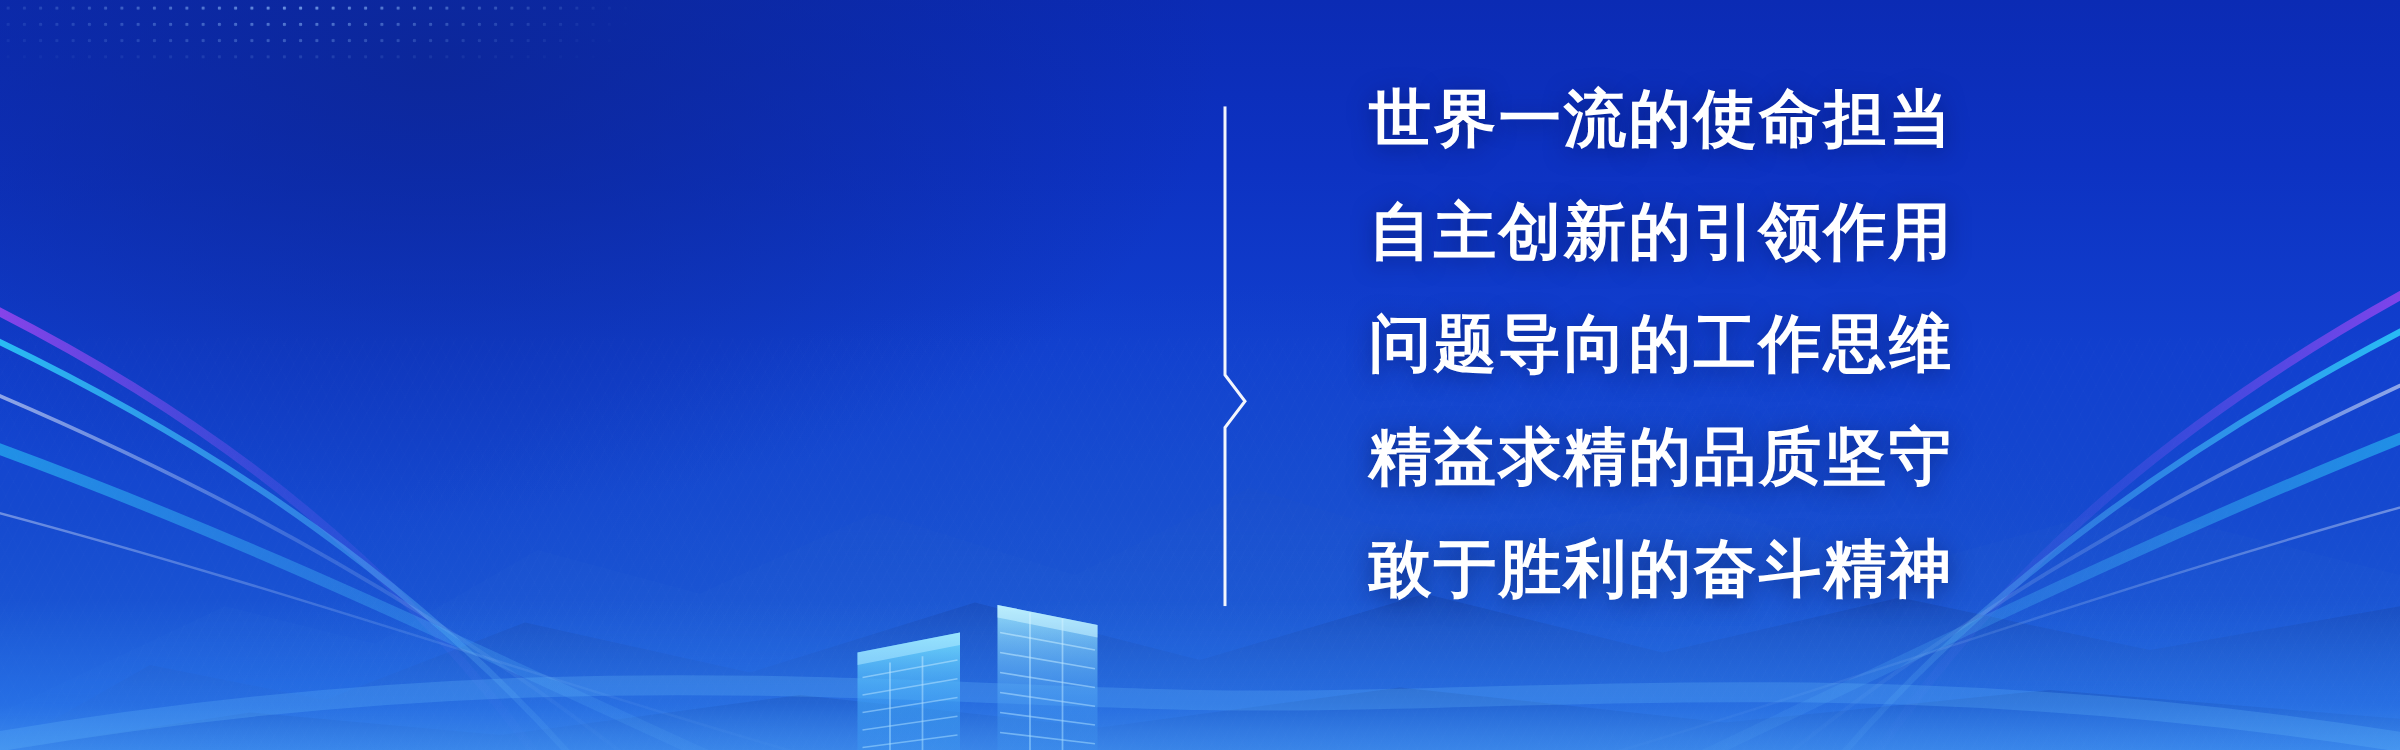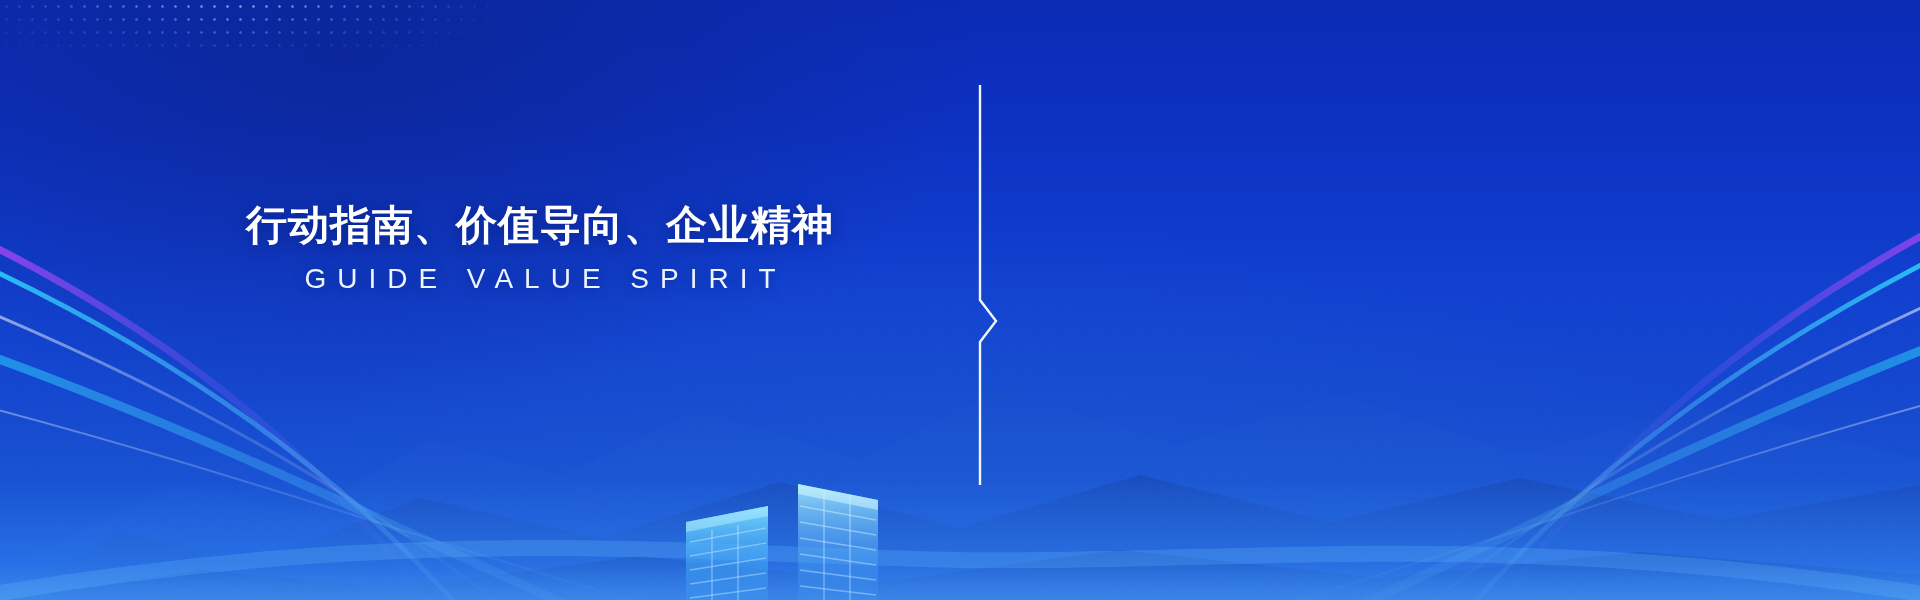--- a/index.html
+++ b/index.html
@@ -236,27 +236,30 @@
         <line x1="160" y1="78" x2="236" y2="90"></line>
         <line x1="160" y1="94" x2="236" y2="105"></line>
         <line x1="160" y1="110" x2="236" y2="120"></line>
         <line x1="160" y1="126" x2="236" y2="135"></line>
         <line x1="184" y1="30" x2="184" y2="140"></line>
         <line x1="210" y1="35" x2="210" y2="140"></line>
       </g>
     </svg>
   </div>
 
-  <div class="left-block">
-    <div class="left-title">行动指南、价值导向、企业精神</div>
-    <div class="left-sub">GUIDE VALUE SPIRIT</div>
-  </div>
 
   <div class="divider">
     <svg width="32" height="400" viewBox="0 0 32 400" aria-hidden="true">
       <path d="M8,0 L8,215 L24,236 L8,257 L8,400" fill="none" stroke="#ffffff" stroke-width="2.4" stroke-linejoin="miter" opacity="0.95"></path>
     </svg>
   </div>
 
+  <div class="right-block">
+    <div class="right-line">世界一流的使命担当</div>
+    <div class="right-line">自主创新的引领作用</div>
+    <div class="right-line">问题导向的工作思维</div>
+    <div class="right-line">精益求精的品质坚守</div>
+    <div class="right-line">敢于胜利的奋斗精神</div>
+  </div>
 
   <div class="bottom-glow"></div>
 
 </div>
 
 </body></html>

